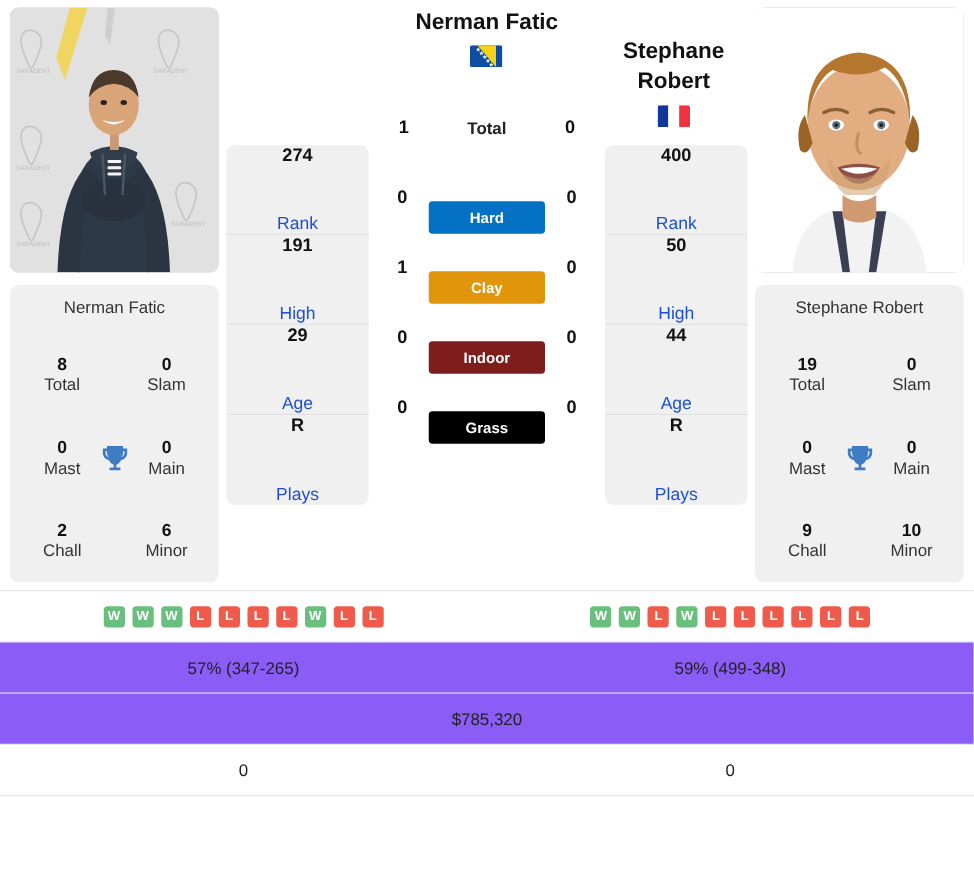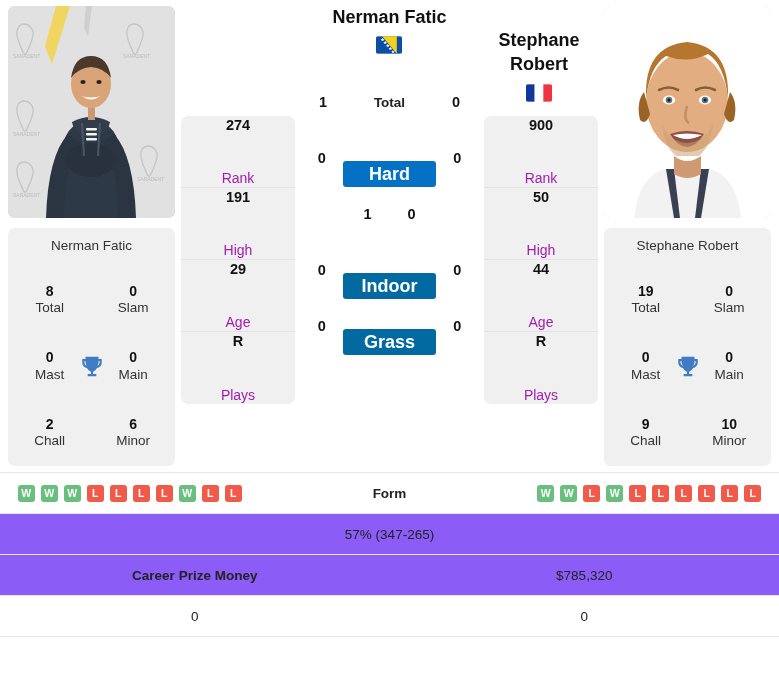--- a/index.html
+++ b/index.html
@@ -64,21 +64,21 @@
     overflow: hidden;
   }
   .stat-cell {
     height: 72px;
     display: flex; flex-direction: column;
     align-items: center; justify-content: space-between;
     border-bottom: 1px solid #e2e2e2;
   }
   .stat-cell:last-child { border-bottom: none; }
   .stat-cell .v { font-size: 14.5px; font-weight: bold; color: #111; line-height: 1.3; }
-  .stat-cell .k { font-size: 14px; color: #a21caf; line-height: 1.3; }
+  .stat-cell .k { font-size: 14px; color: #1d4ed8; line-height: 1.3; }
 
   
   .h2h { width: 177px; display: flex; flex-direction: column; align-items: center; }
   .name-block { height: 62px; display:flex; flex-direction:column; align-items:center; justify-content:flex-start; }
   .pname { font-size: 18px; font-weight: bold; color: #111; text-align: center; line-height: 1.3; }
   .flag { margin-top: 7px; width: 26px; height: 18px; border-radius: 2px; overflow: hidden; display:block; }
   .flag svg { display:block; width: 100%; height: 100%; }
 
   .h2h-rows { width: 100%; margin-top: 6px; }
   .h2h-row {
@@ -89,21 +89,21 @@
     width: 44px; text-align: center;
     font-size: 14.5px; font-weight: bold; color: #111;
   }
   .h2h-label-total {
     width: 89px; text-align: center;
     font-size: 13.5px; font-weight: bold; color: #222;
   }
   .badge {
     width: 99px; height: 26px; border-radius: 3px;
     display: flex; align-items: center; justify-content: center;
-    color: #ffffff; font-size: 18px; font-weight: bold; margin-top: 32px;
+    color: #ffffff; font-size: 12px; font-weight: bold; margin-top: 32px;
   }
 
   
   .top .right-name .pname { line-height: 1.35; }
 
   
   .table { width: 779px; border-top: 1px solid #e6e6e6; }
   .trow {
     display: flex; align-items: center;
     height: 41px;
@@ -257,39 +257,40 @@
           <span class="h2h-label-total">Total</span>
           <span class="h2h-score">0</span>
         </div>
         <div class="h2h-row">
           <span class="h2h-score">0</span>
           <span class="badge" style="background: rgb(5, 113, 196);">Hard</span>
           <span class="h2h-score">0</span>
         </div>
         <div class="h2h-row">
           <span class="h2h-score">1</span>
+          <span class="badge" style="background: rgb(224, 149, 11);">Clay</span>
           <span class="h2h-score">0</span>
         </div>
         <div class="h2h-row">
           <span class="h2h-score">0</span>
-          <span class="badge" style="background: #0369a1;">Indoor</span>
+          <span class="badge" style="background: #7f1d1d;">Indoor</span>
           <span class="h2h-score">0</span>
         </div>
         <div class="h2h-row">
           <span class="h2h-score">0</span>
-          <span class="badge" style="background: #0369a1;">Grass</span>
+          <span class="badge" style="background: #000000;">Grass</span>
           <span class="h2h-score">0</span>
         </div>
       </div>
     </div>
 
     <div class="stat-col">
       <div class="stat-card">
         <div class="stat-cell">
-          <span class="v">900</span>
+          <span class="v">400</span>
           <span class="k">Rank</span>
         </div>
         <div class="stat-cell">
           <span class="v">50</span>
           <span class="k">High</span>
         </div>
         <div class="stat-cell">
           <span class="v">44</span>
           <span class="k">Age</span>
         </div>
@@ -385,44 +386,43 @@
             <span class="fbadge fw">W</span>
             <span class="fbadge fl">L</span>
             <span class="fbadge fl">L</span>
             <span class="fbadge fl">L</span>
             <span class="fbadge fl">L</span>
             <span class="fbadge fw">W</span>
             <span class="fbadge fl">L</span>
             <span class="fbadge fl">L</span>
           </div>
       </div>
-      <div class="tcell mid">Form</div>
       <div class="tcell">
         <div class="form-list">
             <span class="fbadge fw">W</span>
             <span class="fbadge fw">W</span>
             <span class="fbadge fl">L</span>
             <span class="fbadge fw">W</span>
             <span class="fbadge fl">L</span>
             <span class="fbadge fl">L</span>
             <span class="fbadge fl">L</span>
             <span class="fbadge fl">L</span>
             <span class="fbadge fl">L</span>
             <span class="fbadge fl">L</span>
           </div>
       </div>
     </div>
 
     <div class="trow alt">
       <div class="tcell">57% (347-265)</div>
+      <div class="tcell">59% (499-348)</div>
     </div>
 
 
     <div class="trow alt">
-      <div class="tcell mid">Career Prize Money</div>
       <div class="tcell">$785,320</div>
     </div>
 
     <div class="trow">
       <div class="tcell">0</div>
       <div class="tcell">0</div>
     </div>
 
   </div>
 </div>

